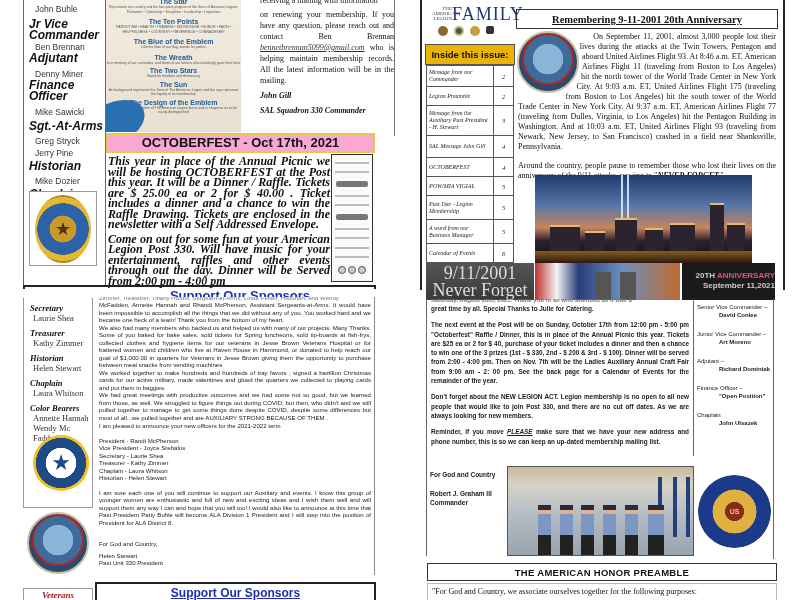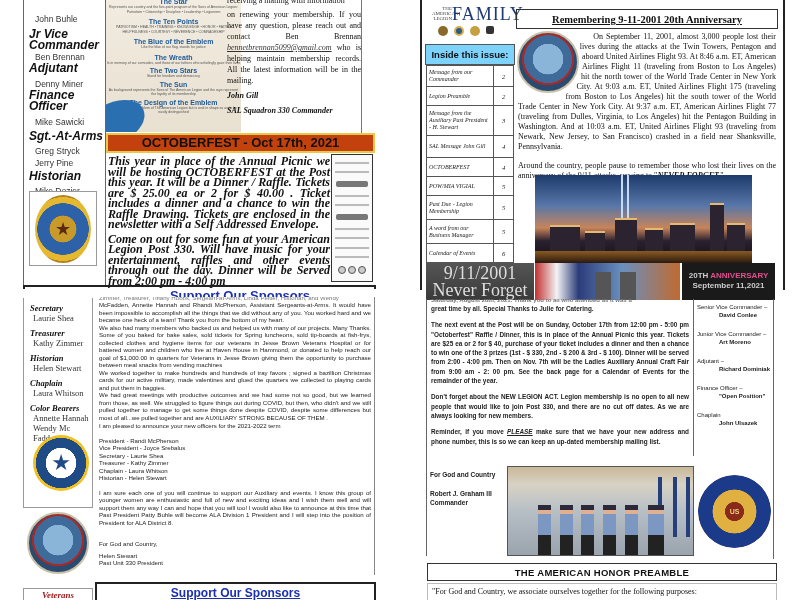--- a/index.html
+++ b/index.html
@@ -8,59 +8,59 @@
 
 .tl-side{left:23px;top:0;width:83px;height:286px;border-left:1px solid #666;border-right:1px solid #666}
 .tl-side .role{font-family:"Liberation Sans",sans-serif;font-style:italic;font-weight:bold;font-size:12px;padding-left:5px;line-height:11px}
 .tl-side .nm{font-family:"Liberation Sans",sans-serif;font-size:8.5px;color:#333;padding-left:11px;line-height:12px}
 .sal-box{left:29px;top:191px;width:68px;height:75px;border:1px solid #999;display:flex;align-items:center;justify-content:center;background:#fff}
 .sal-emb{width:56px;height:68px;border-radius:50%;background:radial-gradient(circle,#c79a2a 0 30%,#2d62a8 31% 58%,#e6b830 59% 72%,#b0821a 73%);display:flex;align-items:center;justify-content:center;color:#5a2a10;font-size:18px}
 .poster{left:106px;top:0;width:135px;height:132px;background:linear-gradient(#f2ece1,#e8e0d0);overflow:hidden;font-family:"Liberation Sans",sans-serif;text-align:center}
 .poster .ph{color:#1f5a96;font-weight:bold;font-size:7px;margin-top:4px}
 .poster .pt{color:#555;font-size:3.5px;line-height:4.5px}
 .poster .wave{position:absolute;left:-20px;bottom:-10px;width:60px;height:40px;border-radius:50%;background:#2a6fb0;transform:rotate(-25deg)}
-.memb-text{left:227px;top:0;width:135px;height:136px;font-size:8px;line-height:11px;text-align:justify;border-right:1px solid #777}
+.memb-text{left:260px;top:0;width:135px;height:136px;font-size:8px;line-height:11px;text-align:justify;border-right:1px solid #777}
 .memb-text p{margin-bottom:4px}
 .memb-text a{color:#333;font-style:italic;text-decoration:underline}
 .memb-text .sig{font-style:italic;font-weight:bold}
-.oct-title{left:106px;top:133px;width:269px;height:20px;border:2px solid #e6c84a;background:#c2410c;font-family:"Liberation Sans",sans-serif;font-weight:bold;font-size:13px;text-align:center;line-height:16px}
+.oct-title{left:106px;top:133px;width:269px;height:20px;border:2px solid #e6c84a;background:#f9a8d4;font-family:"Liberation Sans",sans-serif;font-weight:bold;font-size:13px;text-align:center;line-height:16px}
 .oct-body{left:108px;top:156px;width:222px;font-size:12px;line-height:10.5px;font-style:italic;font-weight:bold;text-align:justify}
 .oct-body p{margin-bottom:4px}
 .ticket{left:331px;top:154px;width:42px;height:128px;border:1px solid #333;background:#fafafa;display:flex;flex-direction:column;align-items:center;justify-content:space-around;padding:3px 2px}
 .ticket .ln{width:34px;height:2px;background:#bbb}
 .ticket .blk{width:32px;height:6px;background:#777;border-radius:2px}
 .ticket .cir{display:flex;gap:2px}
 .ticket .cir span{width:8px;height:8px;border-radius:50%;border:1px solid #555;background:#ccc}
 
 .tr-frame{left:420px;top:0;width:365px;height:290px;border-left:2px solid #222;border-right:2px solid #222}
 .fam-logo{left:424px;top:0;width:92px;height:44px;text-align:center}
 .fam-logo .sm{font-size:5px;line-height:5px;color:#444;position:absolute;left:8px;top:6px;text-align:right;width:20px}
 .fam-logo .big{font-size:18px;color:#1e3a75;letter-spacing:1px;position:absolute;left:28px;top:4px}
 .fam-logo .ems{position:absolute;left:14px;top:26px;display:flex;gap:6px}
 .fam-logo .ems span{width:10px;height:10px;border-radius:50%}
 .toc{left:425px;top:44px;width:90px}
-.toc .th{border:1px solid #555;height:21px;font-family:"Liberation Sans",sans-serif;font-weight:bold;font-size:9.5px;text-align:center;line-height:20px;background:#7dd3fc}
+.toc .th{border:1px solid #555;height:21px;font-family:"Liberation Sans",sans-serif;font-weight:bold;font-size:9.5px;text-align:center;line-height:20px;background:#eab308}
 .toc table{border-collapse:collapse;width:88px;margin-left:1px}
 .toc td{border:1px solid #555;font-style:italic;font-size:6px;line-height:7px;padding:3px 2px;vertical-align:middle;color:#222}
 .toc td.pg{width:20px;text-align:center;font-size:6.5px}
 .remem-title{left:516px;top:9px;width:262px;height:20px;border:1px solid #333;font-weight:bold;font-size:10.5px;text-align:center;line-height:19px;text-decoration:underline}
 .seal911{left:517px;top:31px;width:62px;height:62px;border-radius:50%;background:radial-gradient(circle at 50% 45%,#8bb5d8 0 35%,#3e6b9a 36% 55%,#a52b2b 56% 60%,#2b4a6f 61%);border:2px solid #c9c2a8}
 .remem-body{left:518px;top:30px;width:258px;font-size:8px;line-height:10px;text-align:justify}
 .remem-body .f{float:left;width:64px;height:64px;shape-outside:circle(50%)}
 .remem-body p{text-indent:20px}
 .remem-body p.p2{text-indent:0;margin-top:9px}
 .skyline{left:535px;top:175px;width:217px;height:88px;background:linear-gradient(#1d3a6b 0%,#5877a8 35%,#c7845a 60%,#2a2030 75%,#111 100%);overflow:hidden}
 .skyline .beam{position:absolute;top:0;width:2px;height:45px;background:#c5dbf5}
 .skyline .bld{position:absolute;bottom:10px;background:#2b2430;border-top:2px solid #e7b870}
 .skyline .water{position:absolute;left:0;bottom:0;width:100%;height:12px;background:linear-gradient(#8a5a20,#2b1a10)}
 .strip{top:263px;height:37px}
 .s1{left:426px;width:108px;background:linear-gradient(#555,#3a3a3a);color:#ddd;text-align:center;font-size:18px;line-height:17px;padding-top:2px}
 .s2{left:535px;width:145px;background:linear-gradient(90deg,#c23030 0%,#f3f3f3 15%,#2b3c7a 30%,#6a8fc0 60%,#c06a30 100%);overflow:hidden}
 .s2 .tw{position:absolute;bottom:0;width:16px;height:28px;background:#555}
-.s3{left:682px;width:93px;background:#1a1a1a;color:#ccc;font-family:"Liberation Sans",sans-serif;font-weight:bold;font-size:8px;text-align:center;padding-top:8px;line-height:10px}
+.s3{left:682px;width:93px;background:#1a1a1a;color:#ccc;font-family:"Liberation Sans",sans-serif;font-weight:bold;font-size:8px;text-align:right;padding-top:8px;line-height:10px}
 .s3 .pk{color:#e14d8e}
 
 .bl-frame{left:23px;top:285px;width:353px;height:4px;border:2px solid #222;border-bottom:none}
 .spons-top{left:110px;top:287px;width:260px;text-align:center;font-family:"Liberation Sans",sans-serif;font-weight:bold;color:#1c2fb0;font-size:13px;height:10px;overflow:hidden;line-height:18px}
 .bl-side{left:23px;top:298px;width:70px;height:210px;border:1px solid #999;border-top:none;padding:5px 0 0 6px}
 .bl-side .role{font-style:italic;font-weight:bold;font-size:8.5px;line-height:10px}
 .bl-side .nm{font-size:8.5px;line-height:10px;padding-left:3px;color:#333;margin-bottom:5px}
 .ala-emb{left:33px;top:435px;width:56px;height:56px;background:radial-gradient(circle,#fff 0 38%,#1e4a86 39% 63%,#f0c020 64% 80%,#c29410 81%);border-radius:50%;display:flex;align-items:center;justify-content:center;color:#1e4a86;font-size:22px}
 .seal2{left:27px;top:512px;width:62px;height:62px;border-radius:50%;background:radial-gradient(circle at 50% 45%,#8bb5d8 0 35%,#3e6b9a 36% 55%,#a52b2b 56% 60%,#2b4a6f 61%);border:2px solid #c9c2a8}
 .vet-box{left:23px;top:588px;width:70px;height:14px;border:1px solid #999;text-align:center;color:#a31c1c;font-style:italic;font-weight:bold;font-size:9px;line-height:12px}
@@ -83,21 +83,21 @@
 .group-photo .man{position:absolute;bottom:0;width:13px;height:50px;background:linear-gradient(#2a2a3a 0 10%,#e0b090 10% 18%,#7c97c2 18% 60%,#222 60%)}
 .group-photo .flag{position:absolute;top:10px;width:4px;height:60px;background:#263e7a}
 .br-lower-frame{left:426px;top:456px;width:1px;height:100px;background:#666}
 .pre-title{left:427px;top:563px;width:350px;height:18px;border:1px solid #333;text-align:center;font-family:"Liberation Sans",sans-serif;font-weight:bold;font-size:9.5px;letter-spacing:.3px;line-height:17px}
 .pre-text{left:427px;top:583px;width:350px;height:17px;border:1px solid #bbb;border-bottom:none;font-size:8px;line-height:15px;padding-left:4px}
 </style>
 </head>
 <body>
 
 <div class="abs tl-side">
-  <div class="nm" style="margin-top:13px">John Buhle</div>
+  <div class="nm" style="margin-top:3px">John Buhle</div>
   <div class="role" style="margin-top:4px">Jr Vice Commander</div>
   <div class="nm" style="">Ben Brennan</div>
   <div class="role">Adjutant</div>
   <div class="nm" style="margin-top:4px">Denny Miner</div>
   <div class="role">Finance Officer</div>
   <div class="nm" style="margin-top:4px">Mike Sawicki</div>
   <div class="role" style="margin-top:3px">Sgt.-At-Arms</div>
   <div class="nm" style="margin-top:3px">Greg Stryck</div>
   <div class="nm" style="margin-top:0">Jerry Pine</div>
   <div class="role" style="margin-top:2px">Historian</div>

